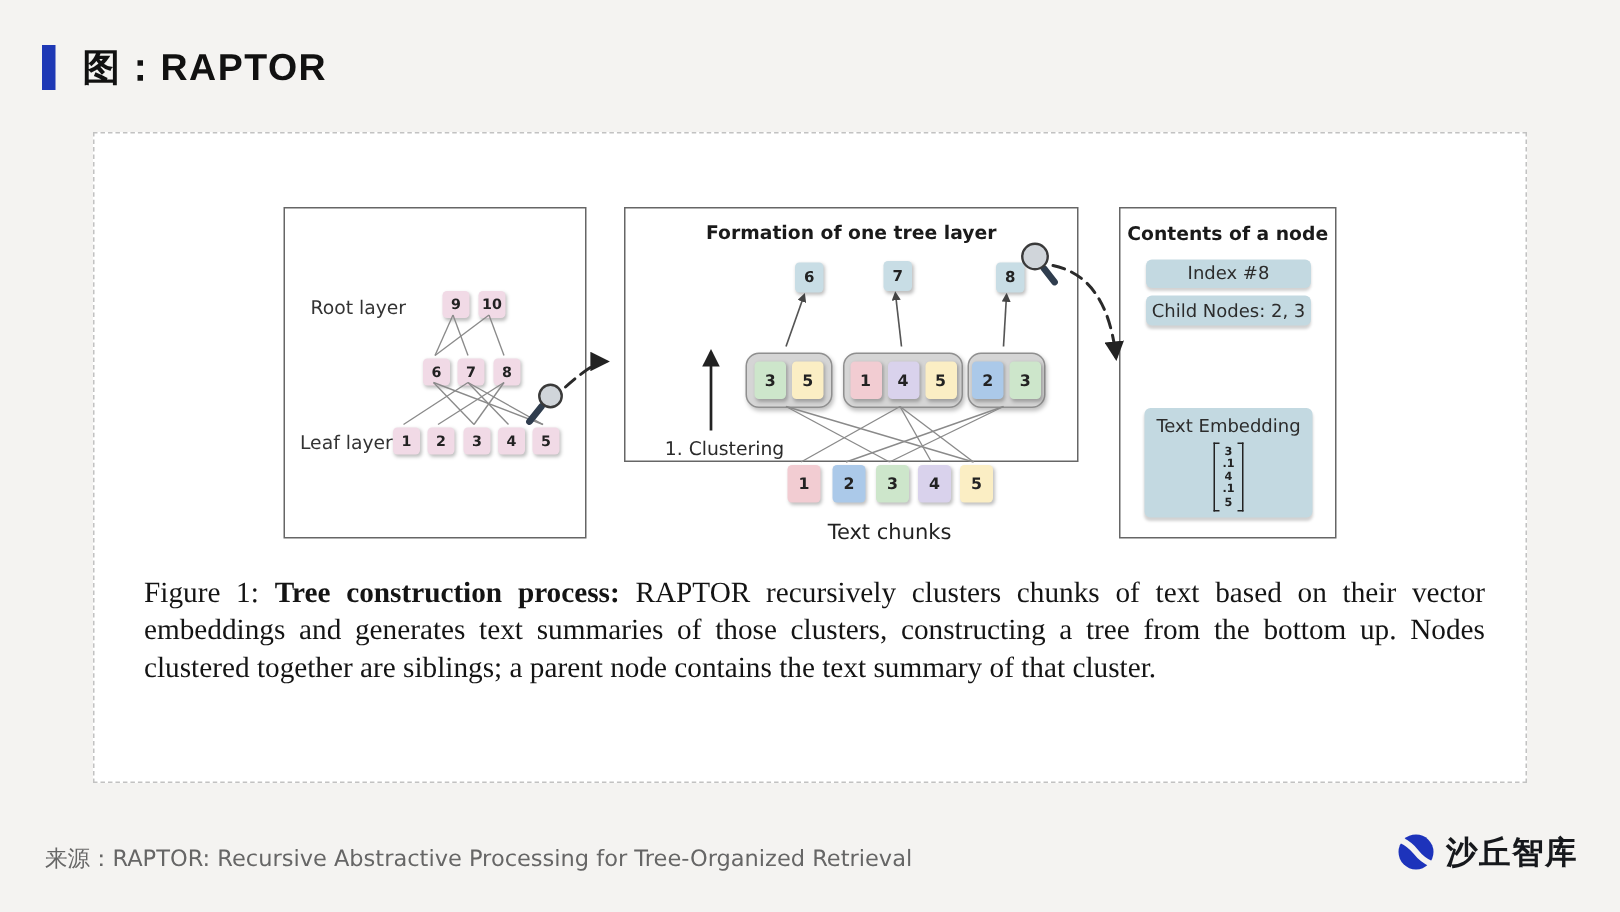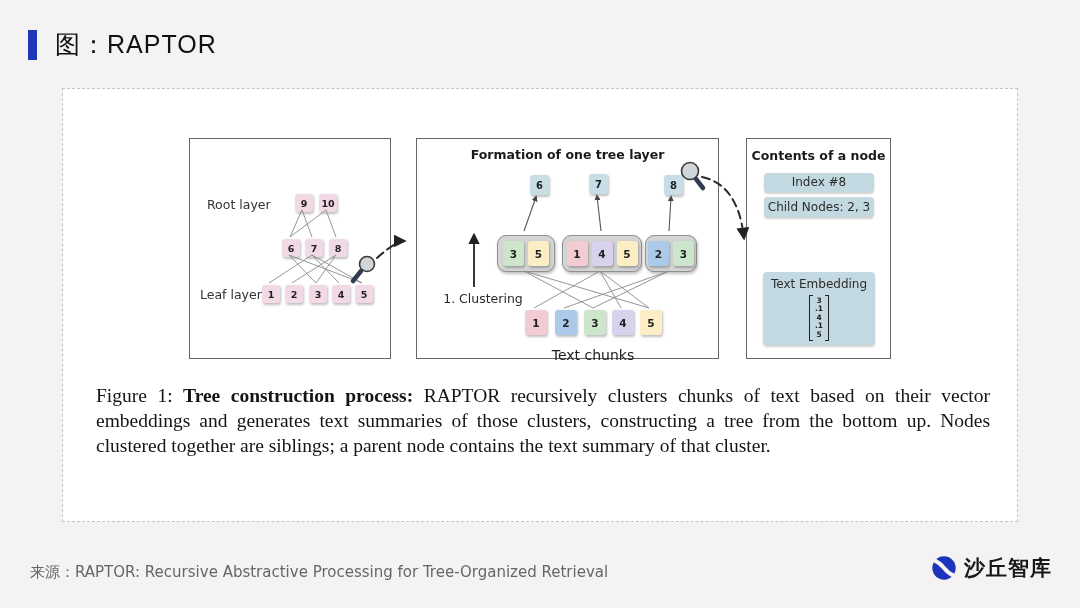--- a/index.html
+++ b/index.html
@@ -7,31 +7,31 @@
     width:1080px;height:608px;
     background:#f4f3f1;
     font-family:"DejaVu Sans","Liberation Sans",sans-serif;
     overflow:hidden;
   }
   .slide{position:relative;width:1080px;height:608px;background:#f4f3f1;}
 
   
   .titlebar{position:absolute;left:28px;top:28px;display:flex;align-items:center;gap:18px;}
   .accent-bar{width:9px;height:30px;background:#1e38b5;}
-  .page-title{font-size:25px;font-weight:normal;color:#111;letter-spacing:1px;
+  .page-title{font-size:25px;font-weight:bold;color:#111;letter-spacing:1px;
     font-family:"Liberation Sans","DejaVu Sans",sans-serif;}
 
   
   .figure-box{position:absolute;left:62px;top:88px;width:956px;height:434px;
     background:#ffffff;border:1px dashed #c2c2c2;box-sizing:border-box;}
 
   
   .panel{position:absolute;border:1px solid #666;box-sizing:border-box;background:#fff;}
   .p1{left:126px;top:49px;width:202px;height:221px;}
-  .p2{left:353px;top:49px;width:303px;height:221px;}
+  .p2{left:353px;top:49px;width:303px;height:170px;}
   .p3{left:683px;top:49px;width:145px;height:221px;}
   .panel-title{position:absolute;left:0;right:0;top:8px;text-align:center;
     font-size:12.5px;font-weight:bold;color:#1a1a1a;}
 
   .layer-label{position:absolute;font-size:12.5px;color:#333;}
 
   .node{position:absolute;width:18px;height:18px;border-radius:3px;
     display:flex;align-items:center;justify-content:center;
     font-size:9.5px;font-weight:bold;color:#222;
     box-shadow:1px 1.5px 2.5px rgba(0,0,0,.25);}

